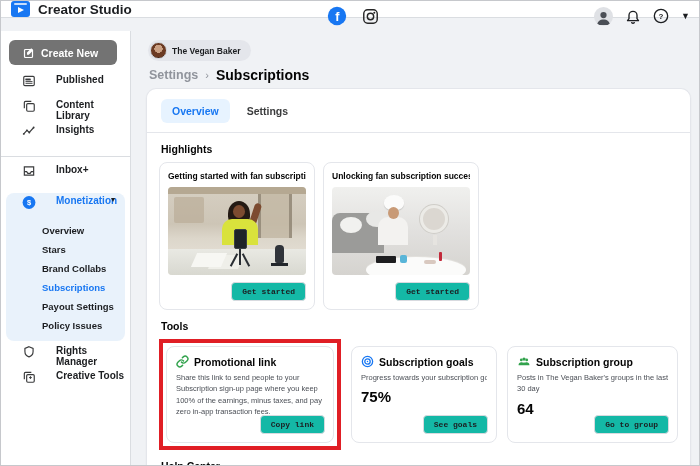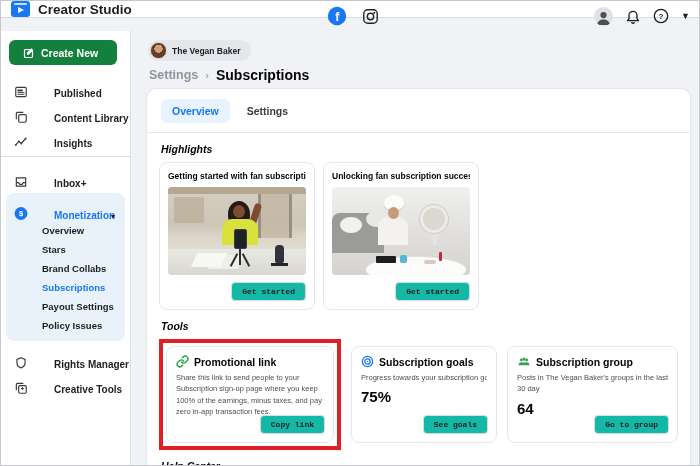--- a/index.html
+++ b/index.html
@@ -13,22 +13,22 @@
   .logo::after { content:""; position:absolute; top:6px; left:7px; border-left:6px solid #fff; border-top:3.5px solid transparent; border-bottom:3.5px solid transparent; }
   .app-title { font-size:13.5px; font-weight:bold; color:#1c1e21; }
   .platform-icons { position:absolute; left:326px; top:0; height:30px; display:flex; align-items:center; gap:15px; }
   .topbar-right { position:absolute; right:9px; top:0; height:30px; display:flex; align-items:center; gap:12px; }
   .tb-avatar { width:19px; height:19px; border-radius:50%; background:#dfe1e5; overflow:hidden; position:relative; }
   .tb-avatar svg { position:absolute; left:2px; top:3px; }
   .caret { font-size:9px; color:#1c1e21; }
 
   
   .sidebar { position:absolute; top:30px; left:0; bottom:0; width:130px; background:#fff; border-right:1px solid #dadde1; padding-top:9px; z-index:4; }
-  .create-btn { display:flex; align-items:center; gap:6px; margin:0 0 9px 8px; width:108px; height:25px; background:#15803d; color:#fff; border:none; border-radius:6px; font-family:inherit; font-size:10.5px; font-weight:bold; padding:0 0 0 14px; cursor:pointer; }
-  .side-item { display:flex; align-items:flex-end; gap:26px; height:25px; padding-left:13px; font-size:10px; font-weight:600; color:#1c1e21; cursor:pointer; }
+  .create-btn { display:flex; align-items:center; gap:6px; margin:0 0 9px 8px; width:108px; height:25px; background:#737373; color:#fff; border:none; border-radius:6px; font-family:inherit; font-size:10.5px; font-weight:bold; padding:0 0 0 14px; cursor:pointer; }
+  .side-item { display:flex; align-items:flex-start; gap:20px; height:25px; padding-left:13px; font-size:10px; font-weight:600; color:#1c1e21; cursor:pointer;margin-left:8px; }
   .side-item .icn { width:14px; display:flex; justify-content:center; color:#3a3b3c; }
   .side-divider { height:1px; background:#dadde1; margin:7px 0; }
   .monet { background:#e9f2fb; border-radius:8px; margin:4px 5px 4px 5px; padding:2px 0 6px 0; }
   .monet-head { color:#1877f2; position:relative; padding-left:8px; height:26px; }
   .monet-head .icn { color:#1877f2; }
   .monet-caret { position:absolute; right:10px; font-size:8px; color:#1c1e21; }
   .sub-item { height:19px; display:flex; align-items:center; padding-left:36px; font-size:9.5px; font-weight:600; color:#1c1e21; cursor:pointer; }
   .sub-item.active { color:#1877f2; }
 
   
@@ -40,21 +40,21 @@
   .bc-parent { font-size:12.5px; font-weight:bold; color:#90949c; cursor:pointer; }
   .bc-sep { font-size:11px; color:#90949c; }
   .bc-current { font-size:14px; font-weight:bold; color:#050505; }
 
   .main-card { position:absolute; top:57px; left:15px; width:545px; height:420px; background:#fff; border:1px solid #e4e6eb; border-bottom:none; border-radius:10px 10px 0 0; padding:9px 12px; box-shadow:0 1px 2px rgba(0,0,0,.05); }
 
   .tabs { display:flex; align-items:center; gap:6px; padding:1px 2px 9px 2px; border-bottom:1px solid #e4e6eb; margin:0 -12px; padding-left:14px; }
   .tab { font-size:10.5px; font-weight:bold; color:#3a3b3c; padding:6px 11px; border-radius:6px; cursor:pointer; }
   .tab.active { color:#1877f2; background:#e7f3ff; }
 
-  .section-label { font-size:10.5px; font-weight:bold; color:#050505; margin:10px 2px 7px 2px;font-style:italic; }
+  .section-label { font-size:10.5px; font-weight:bold; color:#050505; margin:10px 2px 7px 2px; }
 
   
   .hl-row { display:flex; gap:8px; }
   .hl-card { width:156px; border:1px solid #e4e6eb; border-radius:8px; background:#fff; padding:8px; }
   .hl-title { font-size:8.5px; font-weight:bold; color:#050505; white-space:nowrap; overflow:hidden; }
   .hl-img { margin-top:6px; height:88px; border-radius:4px; position:relative; overflow:hidden; }
   .hl-foot { display:flex; justify-content:flex-end; margin-top:7px; }
   .gbtn { background:#14b8a6; border:1px solid #d8dadf; border-radius:4px; font-family:Liberation Mono, monospace; font-size:8px; font-weight:600; color:#1c1e21; padding:4px 10px; cursor:pointer; }
 
   

